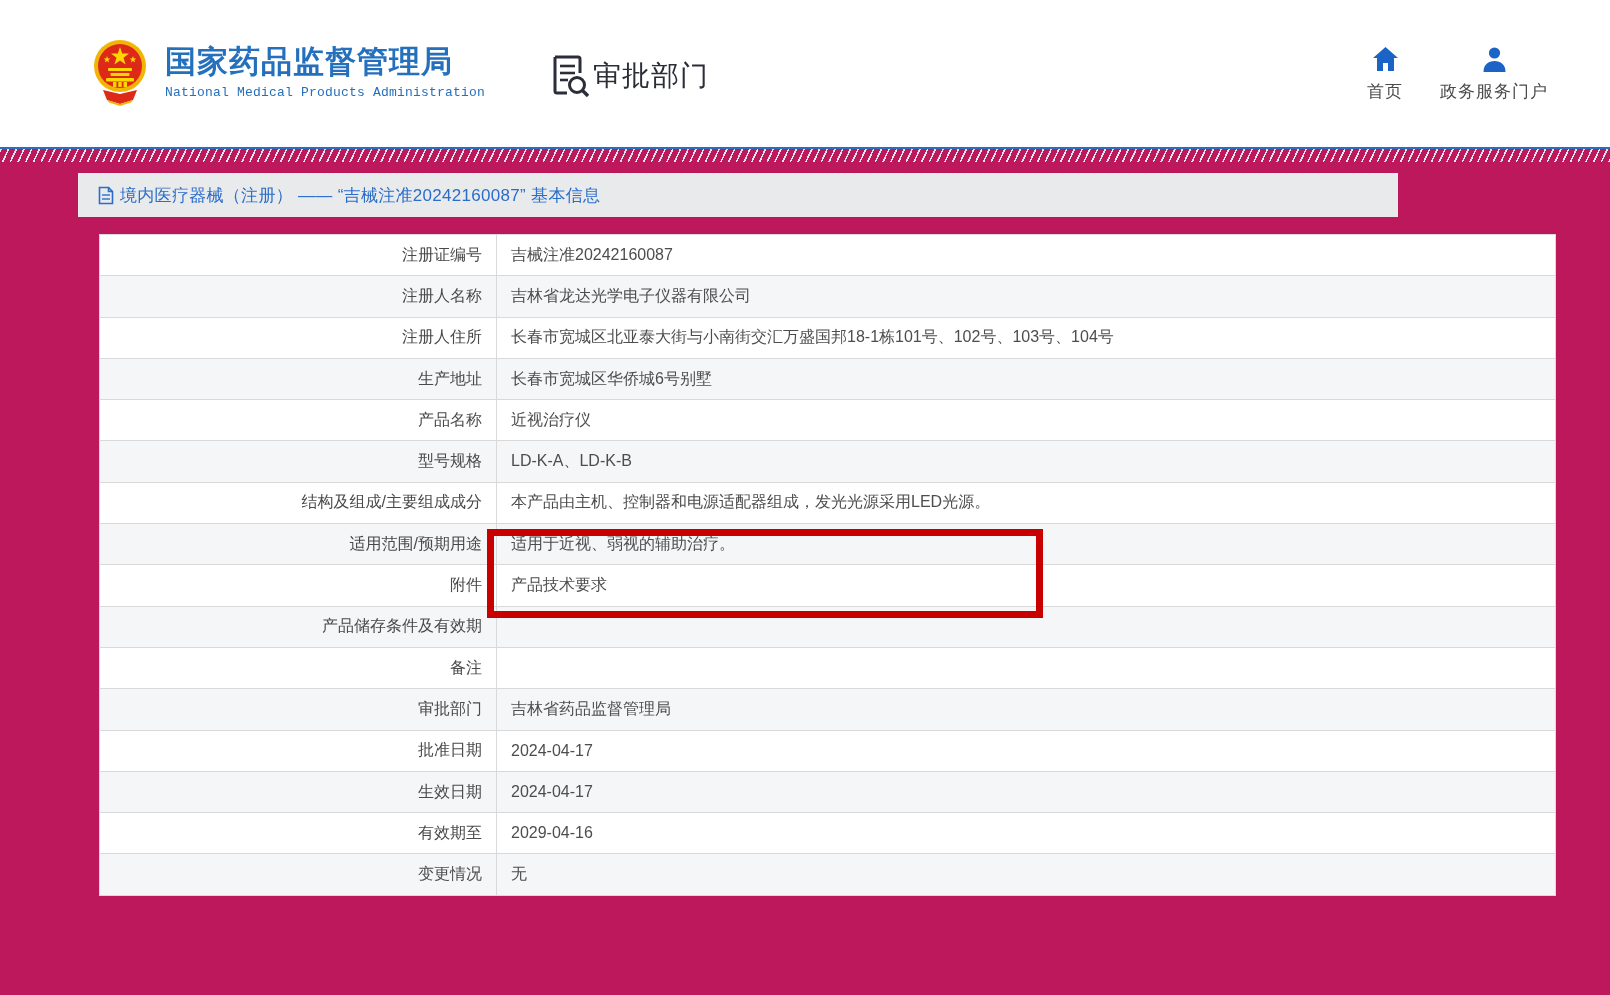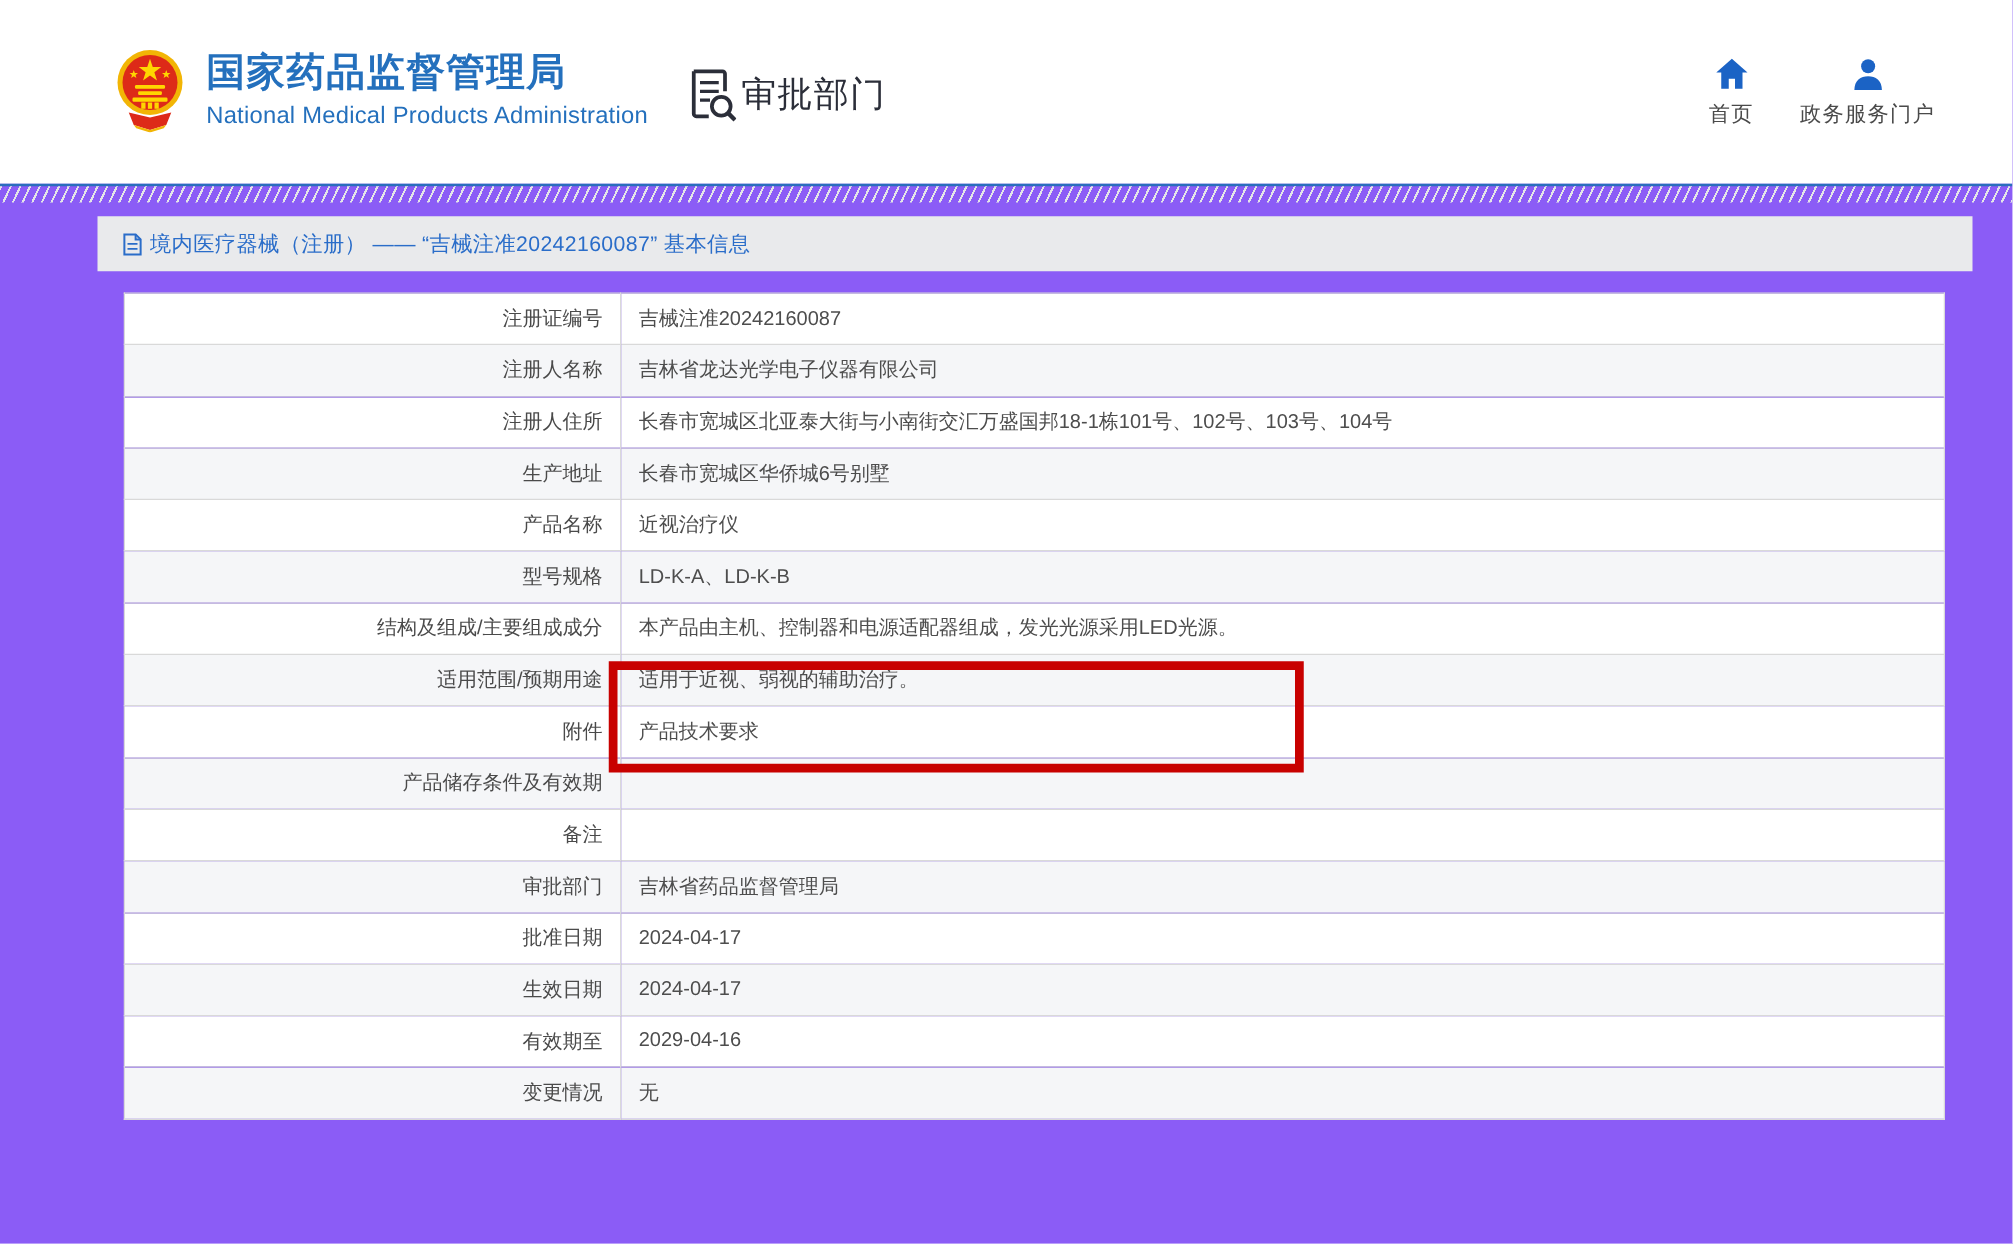--- a/index.html
+++ b/index.html
@@ -8,47 +8,47 @@
     --annotation-red:#c80100;
     --row-alt-bg:#f5f6f8;
     --nav-icon-blue:#1b63c5;
   }
   *{margin:0;padding:0;box-sizing:border-box;}
   html,body{background:#fff;}
   .page{
     position:relative;
     width:1610px;height:995px;
     overflow:hidden;
-    background:#8b5cf6;
+    background:#be185d;
     font-family:"Liberation Sans","DejaVu Sans",sans-serif;
     color:#4d4d4d;
   }
   
   .header{position:absolute;left:0;top:0;width:1610px;height:147px;background:#fff;}
   .logo{position:absolute;left:93px;top:38px;display:flex;align-items:center;cursor:pointer;}
   .emblem{width:54px;height:68px;flex:0 0 auto;}
   .org{margin-left:18px;}
   .org-cn{font-size:31px;font-weight:700;color:var(--accent-blue);letter-spacing:1px;line-height:1.15;}
-  .org-en{font-size:19px;color:var(--accent-blue);margin-top:6px;letter-spacing:.2px;}
+  .org-en{font-size:13px;color:var(--accent-blue);margin-top:6px;letter-spacing:.2px;font-family:Liberation Mono, monospace;}
   .dq{position:absolute;left:551px;top:54px;display:flex;align-items:center;cursor:pointer;}
   .dq-icon{width:38px;height:44px;}
   .dq-label{font-size:28px;color:#2b2e39;margin-left:4px;letter-spacing:1px;}
   .nav{position:absolute;right:62px;top:46px;display:flex;gap:23px;}
   .nav-item{display:flex;flex-direction:column;align-items:center;min-width:64px;cursor:pointer;}
   .nav-icon{width:27px;height:26px;margin-bottom:8px;}
   .nav-label{font-size:17px;color:#4a4a4a;letter-spacing:1px;}
   
   .rule{position:absolute;left:0;top:147px;width:1610px;height:2px;background:#2a6ebd;}
   .hatch{
     position:absolute;left:0;top:149px;width:1610px;height:13px;
     background:repeating-linear-gradient(115deg,#e4e5e8 0 1.6px,transparent 1.6px 7px);
   }
   
   .crumb-bar{
-    position:absolute;left:78px;top:173px;width:1500px;height:44px;
+    position:absolute;left:78px;top:173px;width:1320px;height:44px;
     background:#e9eaec;display:flex;align-items:center;padding-left:20px;
   }
   .crumb-icon{width:16px;height:19px;margin-right:6px;flex:0 0 auto;}
   .crumb-label{font-size:17px;color:var(--link-blue);letter-spacing:.3px;}
   
   .table-wrap{position:absolute;left:99px;top:234px;width:1457px;}
   table.info{width:100%;border-collapse:collapse;table-layout:fixed;}
   table.info td{
     height:41.3px;border:1px solid #d9d9d9;
     font-size:16px;color:#4d4d4d;vertical-align:middle;

